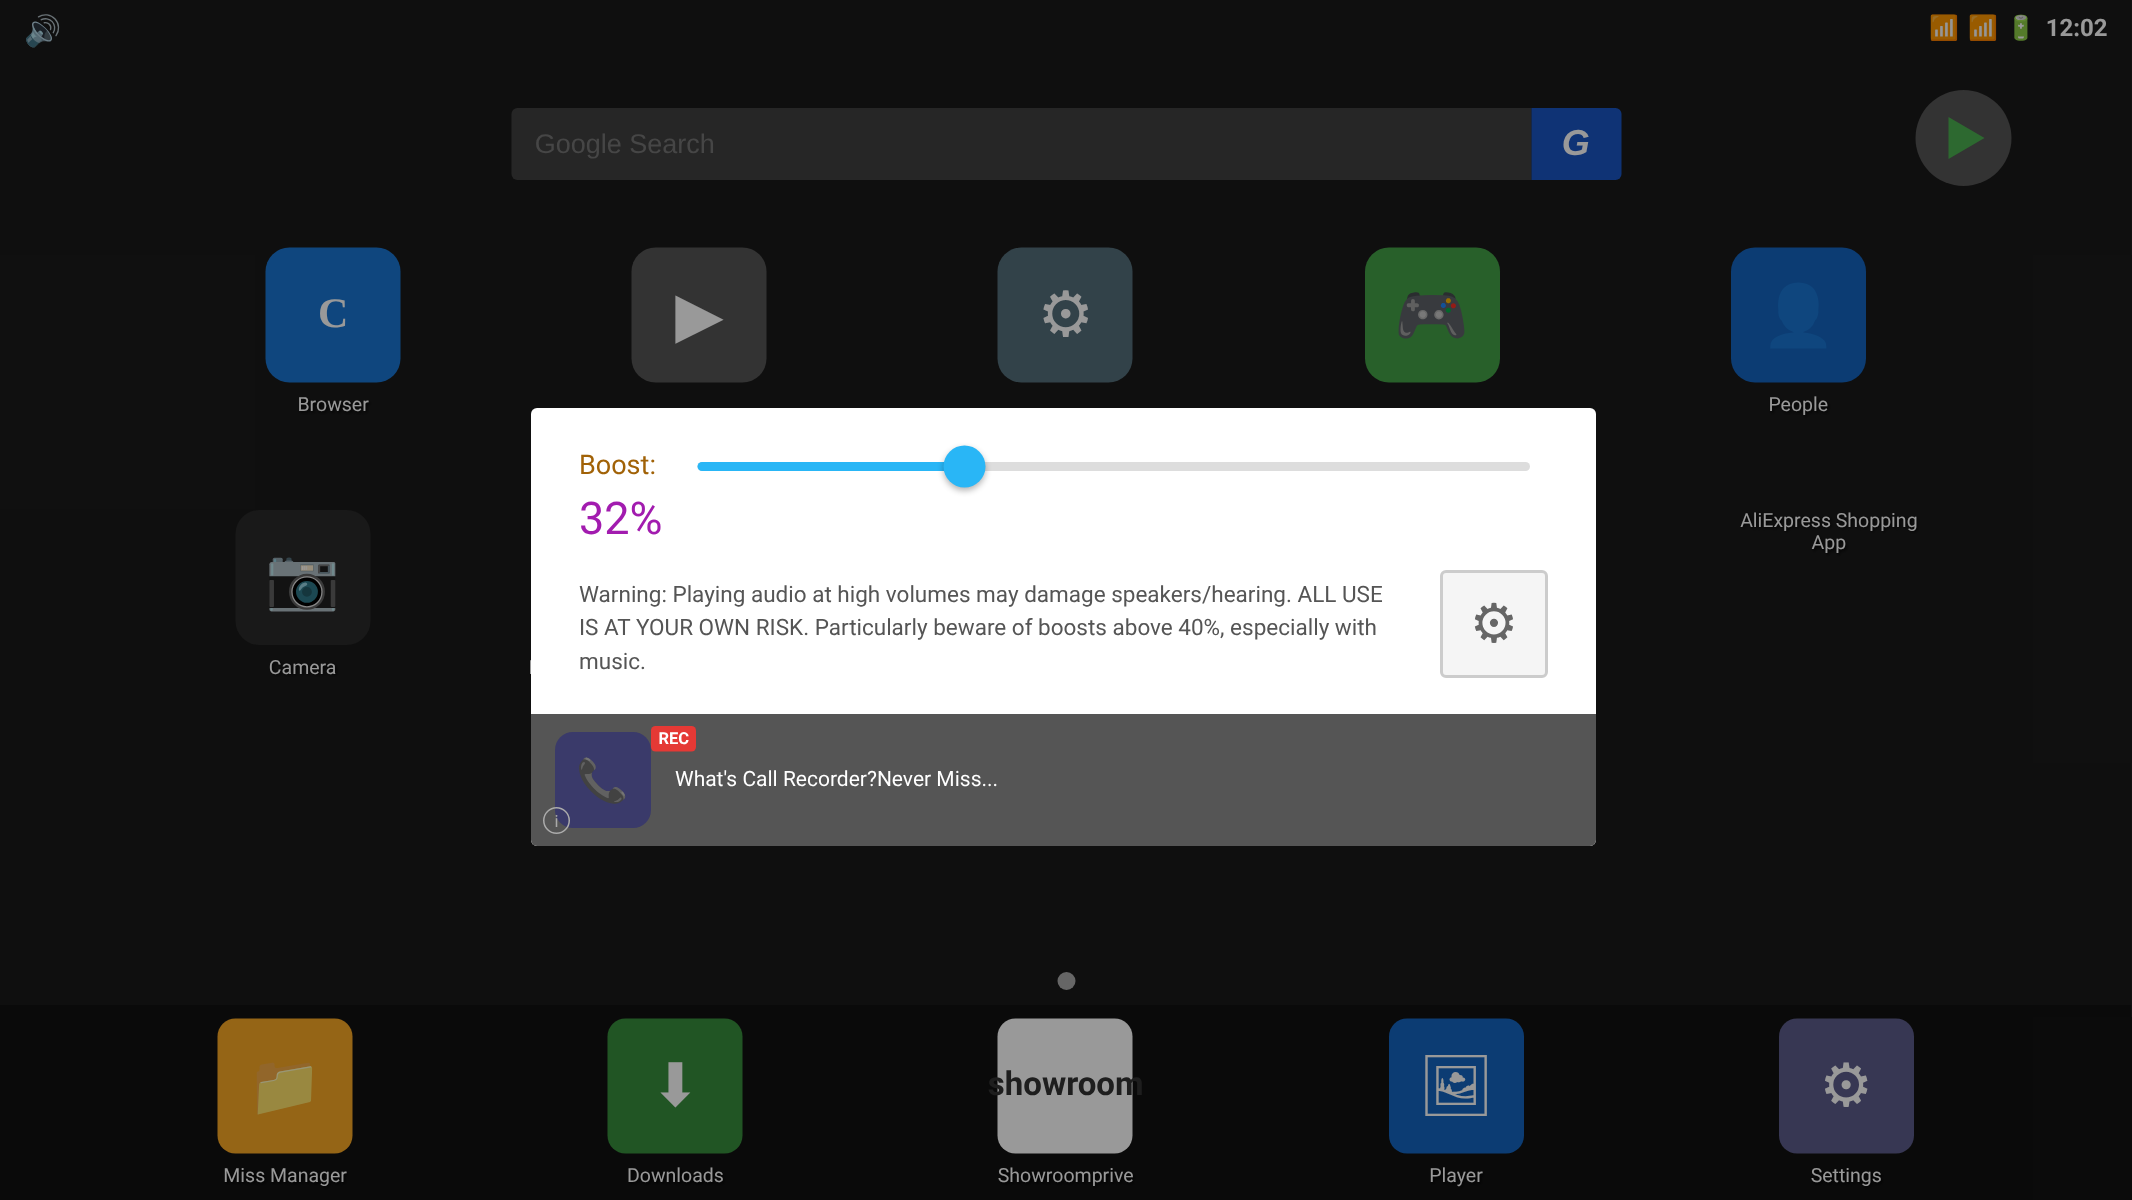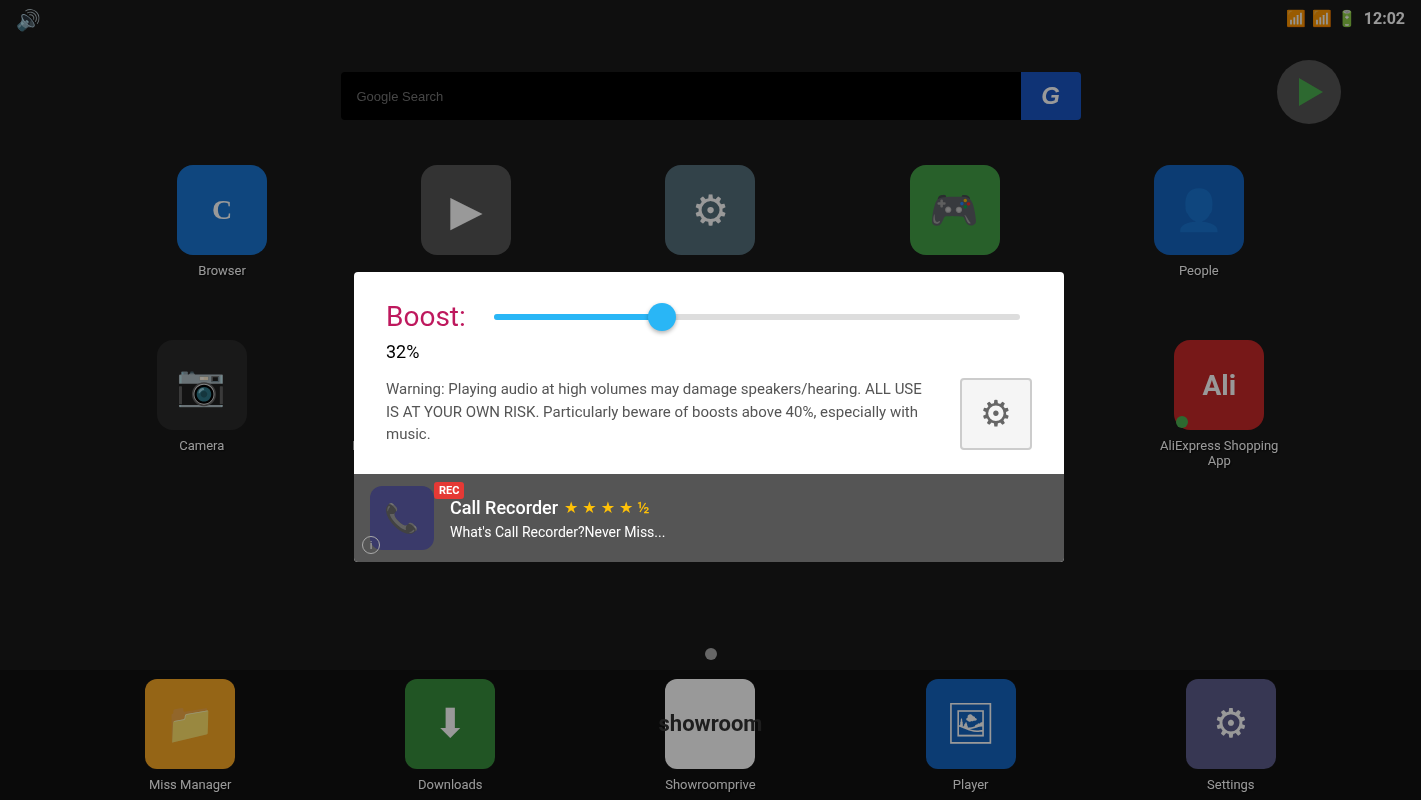--- a/index.html
+++ b/index.html
@@ -41,26 +41,26 @@
       top: 72px;
       left: 50%;
       transform: translateX(-50%);
       width: 740px;
       display: flex;
       align-items: center;
     }
     .search-input {
       flex: 1;
       height: 48px;
-      background: #000000;
+      background: #404040;
       border: none;
       border-radius: 4px 0 0 4px;
       padding: 0 16px;
       color: #aaa;
-      font-size: 13px;
+      font-size: 18px;
       outline: none;
     }
     .search-button {
       width: 60px;
       height: 48px;
       background: #1a56c4;
       border: none;
       border-radius: 0 4px 4px 0;
       cursor: pointer;
       display: flex;
@@ -171,27 +171,27 @@
       padding: 28px 32px 20px;
     }
 
     .boost-header {
       display: flex;
       align-items: center;
       gap: 16px;
       margin-bottom: 8px;
     }
     .boost-label {
-      font-size: 28px;
-      color: #be185d;
+      font-size: 18px;
+      color: #a16207;
       font-weight: normal;
     }
     .boost-percent {
-      font-size: 18px;
-      color: #000000;
+      font-size: 30px;
+      color: #a21caf;
     }
 
     .slider-container {
       flex: 1;
       position: relative;
       height: 6px;
       background: #ddd;
       border-radius: 3px;
       margin-left: 8px;
     }
@@ -212,21 +212,21 @@
       width: 28px;
       height: 28px;
       border-radius: 50%;
       background: #29b6f6;
       box-shadow: 0 2px 4px rgba(0,0,0,0.3);
       cursor: pointer;
     }
 
     .boost-row {
       display: flex;
-      align-items: flex-start;
+      align-items: flex-end;
       gap: 12px;
       margin-bottom: 4px;
     }
 
     .boost-warning {
       font-size: 15px;
       color: #555;
       line-height: 1.5;
       flex: 1;
       padding-right: 12px;
@@ -457,26 +457,20 @@
   <div class="app-item">
     <div class="icon-wrapper">
       <div class="app-icon" style="background:#607d8b;font-size:40px;">
         <span>🔄</span>
       </div>
     </div>
     <span class="app-label">Set Orientation</span>
   </div>
 
   <div class="app-item" style="position:relative;">
-    <div class="icon-wrapper" style="position:relative;">
-      <div class="app-icon" style="background:#c62828;font-size:28px;font-weight:bold;">
-        <span>Ali</span>
-      </div>
-      <div class="ali-dot"></div>
-    </div>
     <span class="app-label">AliExpress Shopping App</span>
   </div>
 
 </div>
 
 <div class="page-indicator"></div>
 
 <div class="bottom-dock">
 
   <div class="app-item">
@@ -539,23 +533,19 @@
       </button>
     </div>
   </div>
 
   <div class="ad-banner">
     <div class="ad-app-icon">
       <span style="color:#4fc3f7;font-size:28px;">📞</span>
     </div>
     <div class="rec-badge">REC</div>
     <div class="ad-info">
-      <div class="ad-title">
-        <span>Call Recorder</span>
-        <span class="stars">★ ★ ★ ★ ½</span>
-      </div>
       <div class="ad-desc">What's Call Recorder?Never Miss...</div>
     </div>
     <div class="ad-info-icon">
       <span>i</span>
     </div>
   </div>
 </div>
 
 </body></html>

